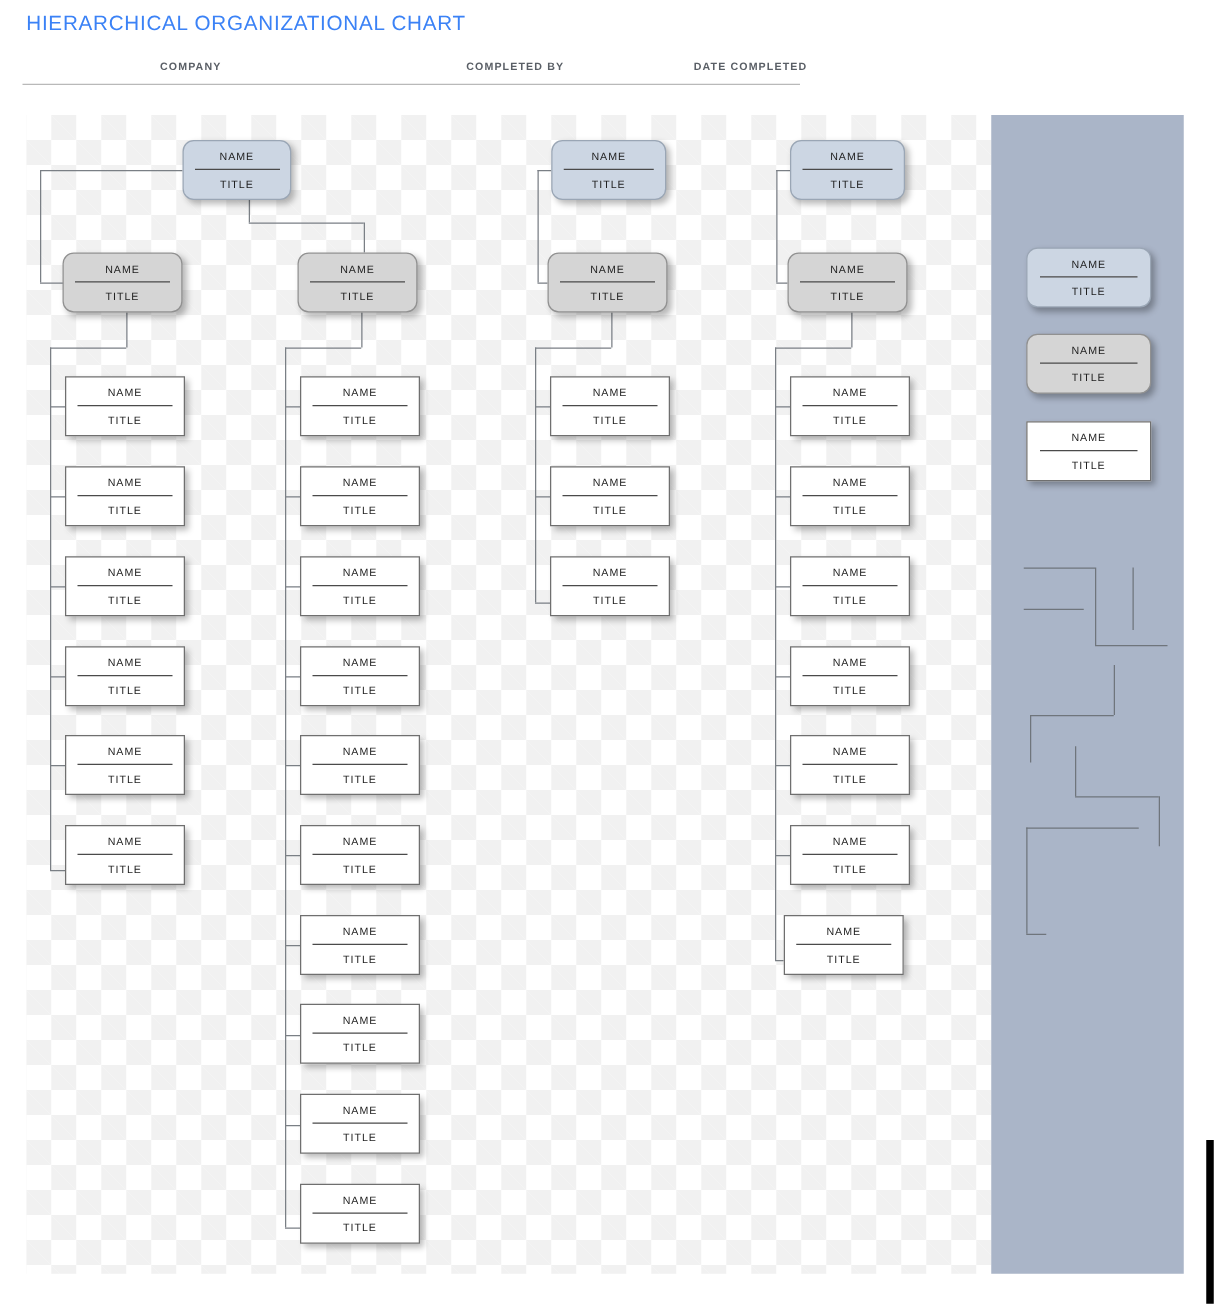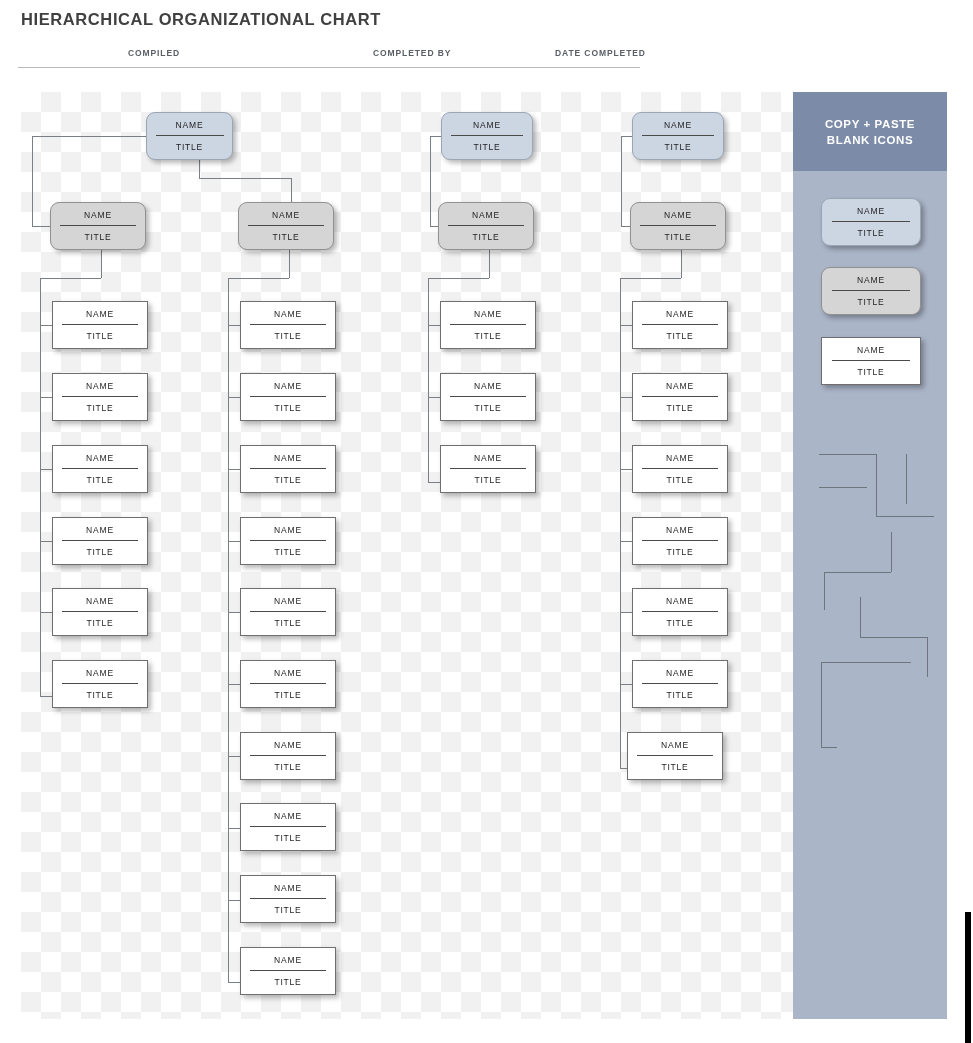--- a/index.html
+++ b/index.html
@@ -5,22 +5,22 @@
   html,body{margin:0;padding:0;background:#ffffff;}
   body{
     width:973px;height:1043px;position:relative;overflow:hidden;
     font-family:"Liberation Sans","DejaVu Sans",sans-serif;
     -webkit-font-smoothing:antialiased;
   }
 
   
   #doc-title{
     position:absolute;left:21px;top:10px;
-    font-size:16.5px;font-weight:bold;letter-spacing:.6px;
-    color:#404040;white-space:nowrap;
+    font-size:16.5px;font-weight:normal;letter-spacing:.6px;
+    color:#3b82f6;white-space:nowrap;
   }
   #meta-row{position:absolute;left:18px;top:48px;width:622px;height:22px;}
   #meta-row .lbl{
     position:absolute;top:0;font-size:8.5px;font-weight:bold;
     letter-spacing:.9px;color:#5a5f66;white-space:nowrap;
   }
   #meta-rule{
     position:absolute;left:18px;top:67px;width:622px;height:1px;
     background:#b9b9b9;
   }
@@ -103,21 +103,21 @@
     position:absolute;left:965px;top:912px;width:6px;height:131px;
     background:#000000;
   }
 </style>
 </head>
 <body>
 
 <div id="doc-title">HIERARCHICAL ORGANIZATIONAL CHART</div>
 
 <div id="meta-row">
-  <span class="lbl" style="left:110px">COMPILED</span>
+  <span class="lbl" style="left:110px">COMPANY</span>
   <span class="lbl" style="left:355px">COMPLETED BY</span>
   <span class="lbl" style="left:537px">DATE COMPLETED</span>
 </div>
 <div id="meta-rule"></div>
 
 <div id="canvas">
 
   <div class="ln h" style="left:11px;  top:44px;  width:114px;"></div>
   <div class="ln v" style="left:11px;  top:44px;  height:90px;"></div>
   <div class="ln h" style="left:11px;  top:134px; width:20px;"></div>
@@ -347,24 +347,20 @@
   <div class="node lvl3" style="left:606px;top:640px;width:96px;height:48px;">
     <span class="nm">NAME</span>
     <span class="sep"></span>
     <span class="tt">TITLE</span>
   </div>
 
 </div>
 
 <div id="sidebar">
 
-  <div id="sidebar-header">
-    <span>COPY + PASTE</span>
-    <span>BLANK ICONS</span>
-  </div>
 
   <div class="sb-node blue" style="top:106px;">
     <span class="nm">NAME</span>
     <span class="sep"></span>
     <span class="tt">TITLE</span>
   </div>
   <div class="sb-node gray" style="top:175px;">
     <span class="nm">NAME</span>
     <span class="sep"></span>
     <span class="tt">TITLE</span>

